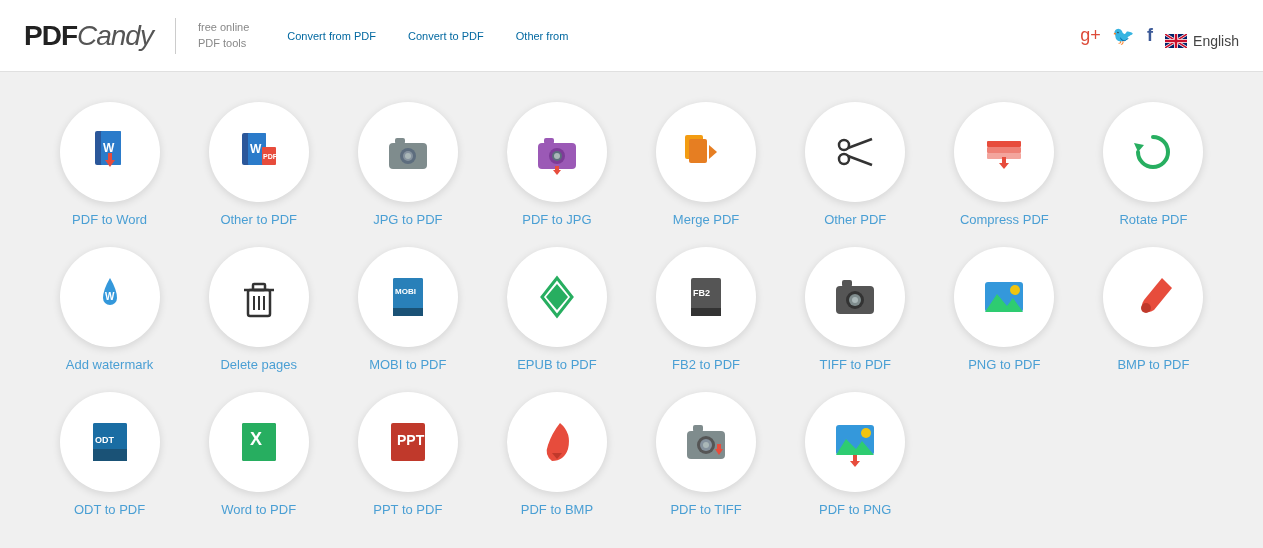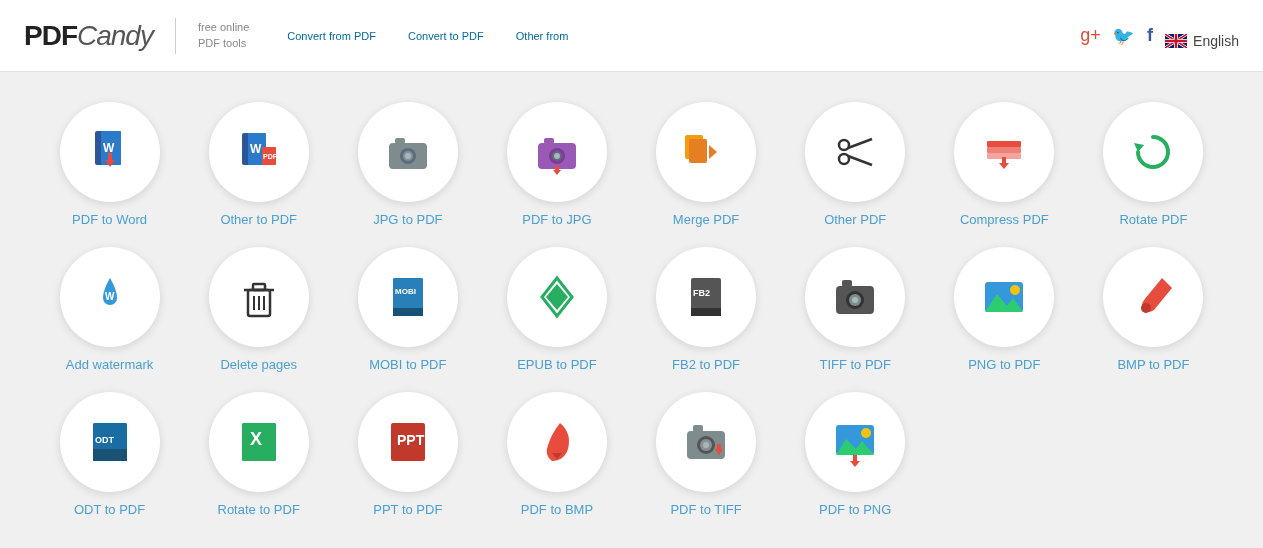--- a/index.html
+++ b/index.html
@@ -386,21 +386,21 @@
     </div>
 
     <div class="tool-item">
       <div class="tool-icon-circle">
         <svg viewBox="0 0 54 54">
           <rect x="10" y="8" width="34" height="38" rx="2" fill="#1e7e45"></rect>
           <rect x="10" y="8" width="34" height="38" rx="2" fill="#27ae60"></rect>
           <text x="18" y="30" font-size="18" font-weight="bold" fill="white">X</text>
         </svg>
       </div>
-      <span class="tool-label">Rotate to PDF</span>
+      <span class="tool-label">Word to PDF</span>
     </div>
 
     <div class="tool-item">
       <div class="tool-icon-circle">
         <svg viewBox="0 0 54 54">
           <rect x="10" y="8" width="34" height="38" rx="2" fill="#c0392b"></rect>
           <text x="16" y="30" font-size="14" font-weight="bold" fill="white">PPT</text>
         </svg>
       </div>
       <span class="tool-label">PPT to PDF</span>

